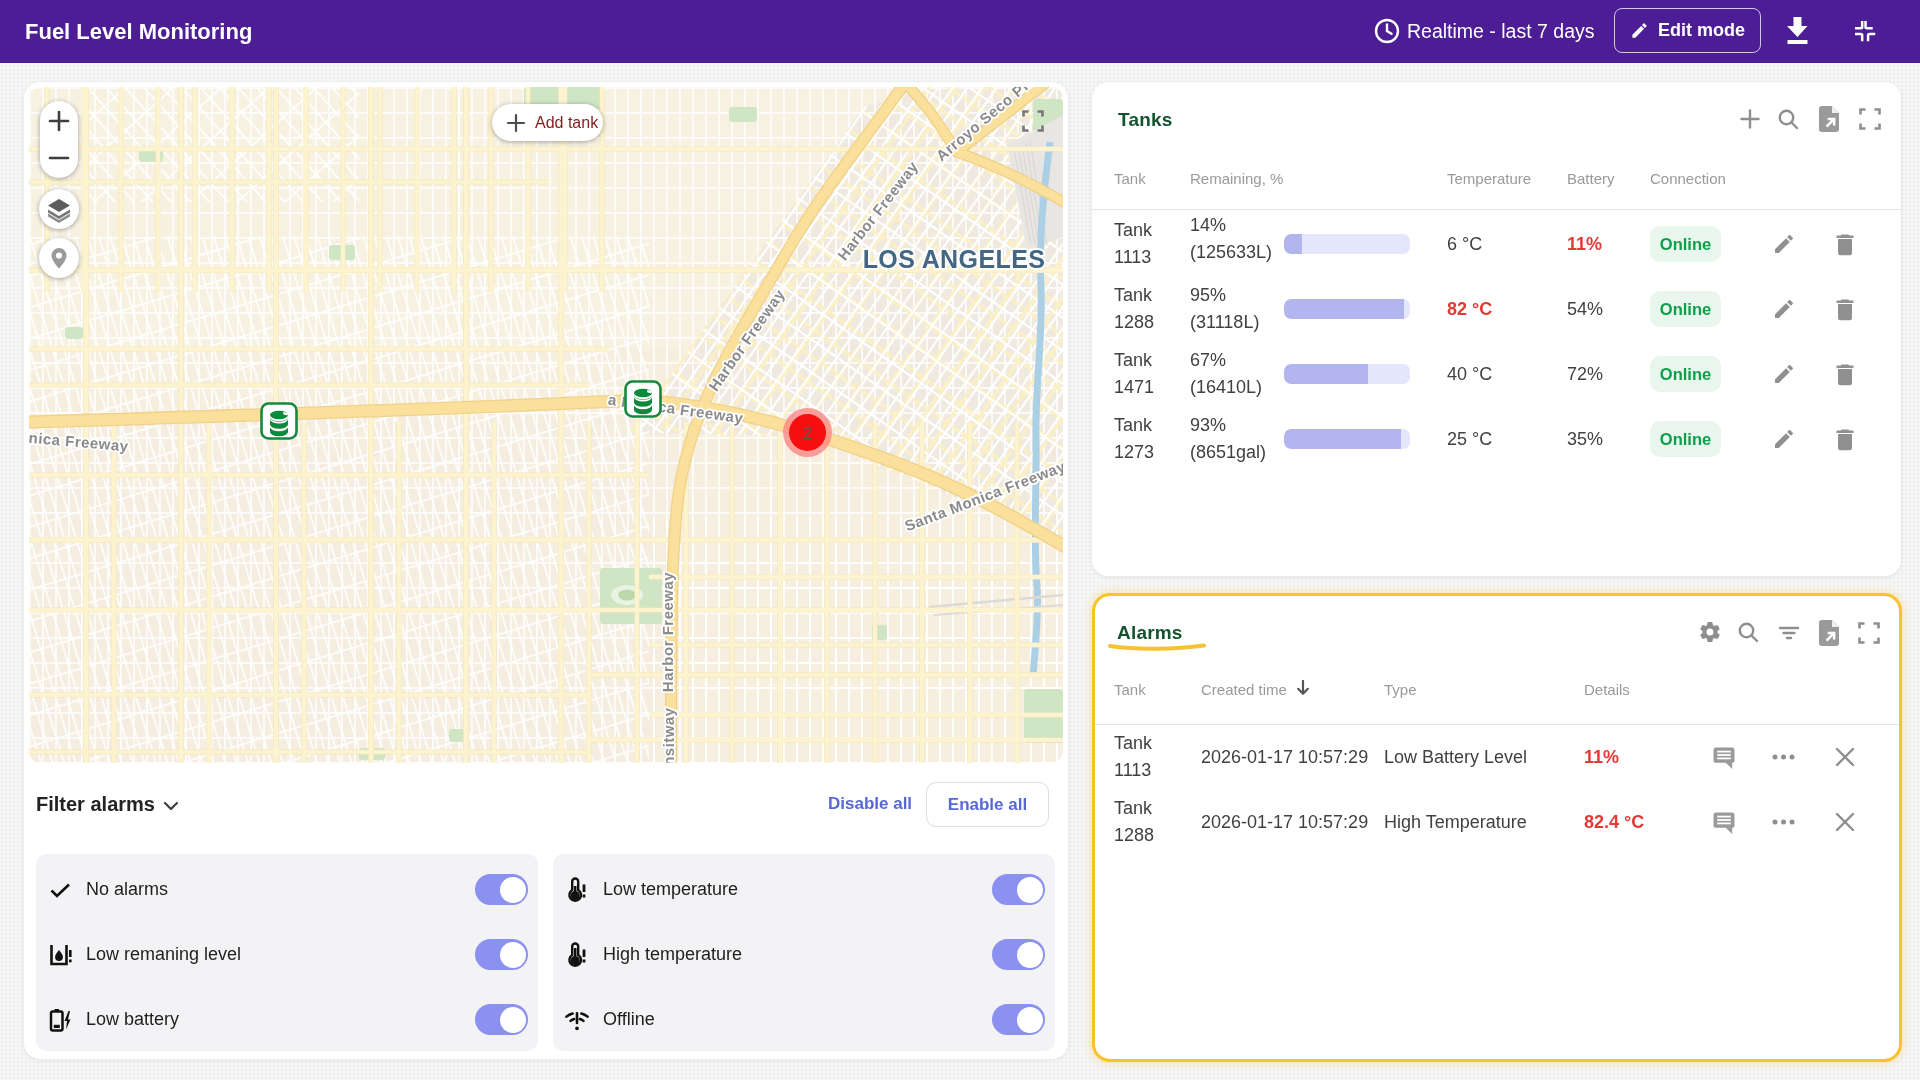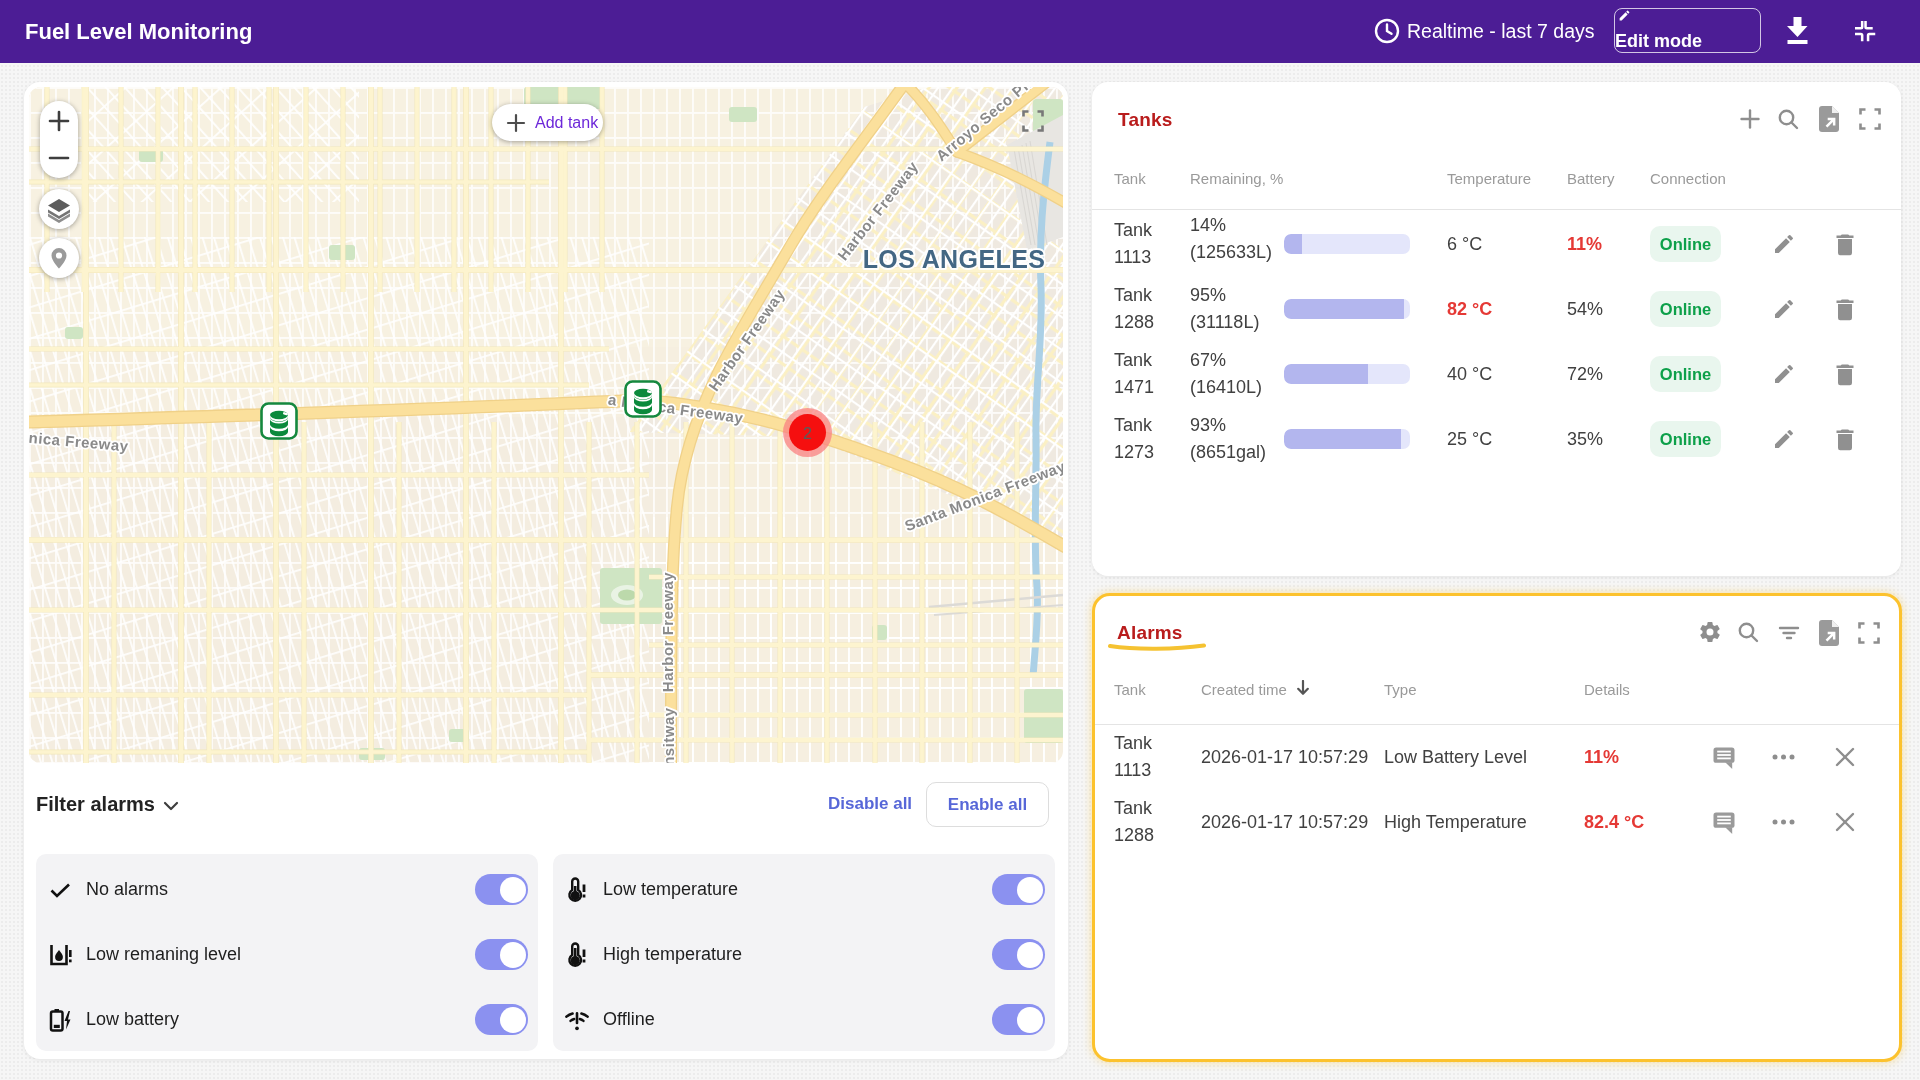--- a/index.html
+++ b/index.html
@@ -8,28 +8,28 @@
     font-family:"Liberation Sans", sans-serif;
     background-color:#f6f6f6;
     background-image: radial-gradient(rgba(0,0,0,.04) 0.9px, transparent 0.9px);
     background-size: 4px 4px;
     position:relative;
   }
   
   .hdr { position:absolute; left:0; top:0; width:1920px; height:63px; background:#4c1d95; z-index:50; }
   .hdr .title { position:absolute; left:25px; top:0; height:63px; line-height:63px; color:#fff; font-size:22px; font-weight:700; }
   .hdr .rt { position:absolute; left:1407px; top:0; height:63px; line-height:63px; color:#fff; font-size:19.5px; }
-  .editbtn { position:absolute; left:1614px; top:8px; width:147px; height:45px; border:1.5px solid rgba(255,255,255,.75); border-radius:8px; color:#fff; font-size:18px; font-weight:700; display:flex; justify-content:center; gap:9px;flex-direction:column; }
+  .editbtn { position:absolute; left:1614px; top:8px; width:147px; height:45px; border:1.5px solid rgba(255,255,255,.75); border-radius:8px; color:#fff; font-size:18px; font-weight:700; display:flex; align-items:center; justify-content:center; gap:9px; }
   .hicon { position:absolute; top:0; }
   
   .card { position:absolute; background:#fff; border-radius:16px; box-shadow:0 1px 4px rgba(0,0,0,.08); }
   #mapcard  { left:24px; top:82px;  width:1044px; height:977px; }
   #tankcard { left:1092px; top:82px; width:809px; height:494px; }
   #alarmcard{ left:1092px; top:593px; width:810px; height:469px; border:3px solid #fcc22d; border-radius:18px; box-shadow:0 0 10px rgba(250,194,45,.45); }
-  .ctitle { font-size:19px; font-weight:700; color:#b91c1c; position:absolute; letter-spacing:0.2px; }
+  .ctitle { font-size:19px; font-weight:700; color:#14532d; position:absolute; letter-spacing:0.2px; }
   
   .thead { position:absolute; font-size:15px; color:#9a9a9a; }
   .tdiv { position:absolute; left:0; right:0; height:1px; background:#e4e4e4; }
   .cell { position:absolute; font-size:18px; color:#414141; line-height:27px; }
   .red { color:#e53935; font-weight:700; }
   .badge { position:absolute; background:#e9f6ee; color:#0da04a; font-weight:700; font-size:16.5px; border-radius:10px; width:71px; height:36px; display:flex; align-items:center; justify-content:center; }
   .bar { position:absolute; width:126px; height:20px; border-radius:7px; background:#e4e6fb; overflow:hidden; }
   .bar i { display:block; height:100%; background:#b3b6ee; border-radius:7px 0 0 7px; }
   
   .fa-title { position:absolute; left:12px; top:711px; font-size:20px; font-weight:700; color:#232323; }
@@ -297,21 +297,21 @@
       <path d="M20 10 a7.5 7.5 0 0 1 7.5 7.5 C27.5 23 20 30.5 20 30.5 S12.5 23 12.5 17.5 A7.5 7.5 0 0 1 20 10 z M20 14.4 a3.1 3.1 0 1 0 0 6.2 a3.1 3.1 0 0 0 0 -6.2 z" fill="#9a9a9a"></path>
     </svg>
   </div>
   <div class="mctl" style="left:468px;top:22px;width:111px;height:37px;border-radius:18.5px;display:flex;align-items:center;">
     <svg width="20" height="20" viewBox="0 0 20 20" style="margin-left:14px;">
       <g stroke="#4d4d4d" stroke-width="2.2" stroke-linecap="round">
           <line x1="10" y1="2" x2="10" y2="18"></line>
           <line x1="2" y1="10" x2="18" y2="10"></line>
         </g>
     </svg>
-    <span style="font-size:16px;color:#6d28d9;font-weight:500;margin-left:9px;">Add tank</span>
+    <span style="font-size:16px;color:#7f1d1d;font-weight:500;margin-left:9px;">Add tank</span>
   </div>
   <svg style="position:absolute;left:998px;top:28px;z-index:5;" width="22" height="22" viewBox="0 0 22 22">
     <g fill="none" stroke="#787878" stroke-width="2.6">
       <path d="M1.5 6.5 V1.5 H6.5"></path>
         <path d="M15.5 1.5 H20.5 V6.5"></path>
       <path d="M20.5 15.5 V20.5 H15.5"></path>
         <path d="M6.5 20.5 H1.5 V15.5"></path>
     </g>
   </svg>
 

